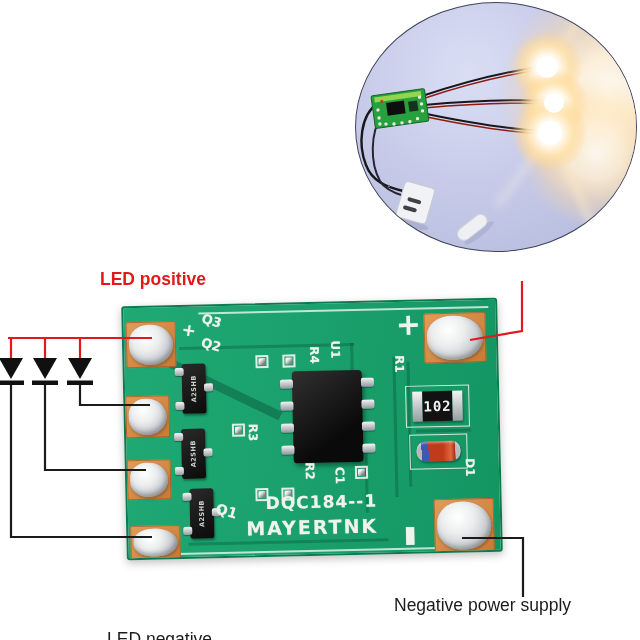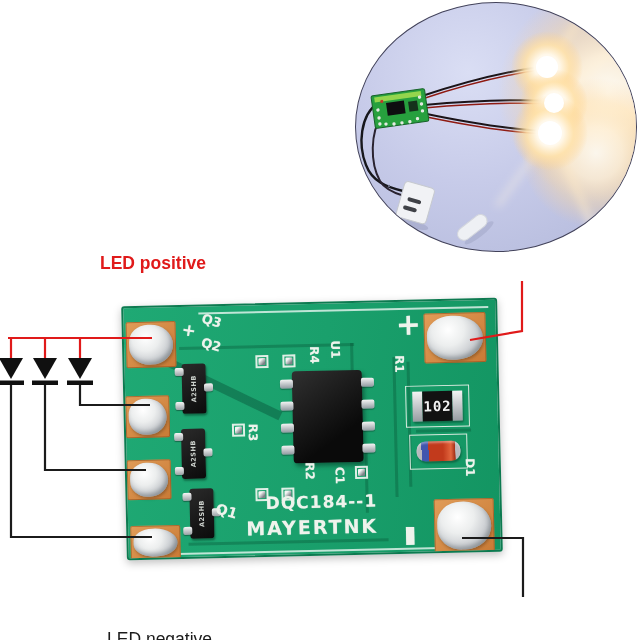--- a/index.html
+++ b/index.html
@@ -290,15 +290,16 @@
       <polygon class="diode-sym" points="68,358 92,358 80,379"></polygon>
       <rect class="diode-sym" x="67" y="380.5" width="26" height="4.5"></rect>
     </g>
 
     <path class="blk-line" d="M80,385 V405 H150"></path>
     <path class="blk-line" d="M45,385 V470 H146"></path>
     <path class="blk-line" d="M11,385 V537 H152"></path>
     <path class="blk-line" d="M462,538 H523 V597"></path>
   </svg>
 
-  <div class="lbl red" style="left:100px;top:253px;">LED positive</div>
+  <div class="lbl red" style="left:100px;top:269px;">LED positive</div>
   <div class="lbl blk" style="left:107px;top:629px;">LED negative</div>
+  <div class="lbl blk" style="left:394px;top:595px;">Negative power supply</div>
 </div>
 
 </body></html>

